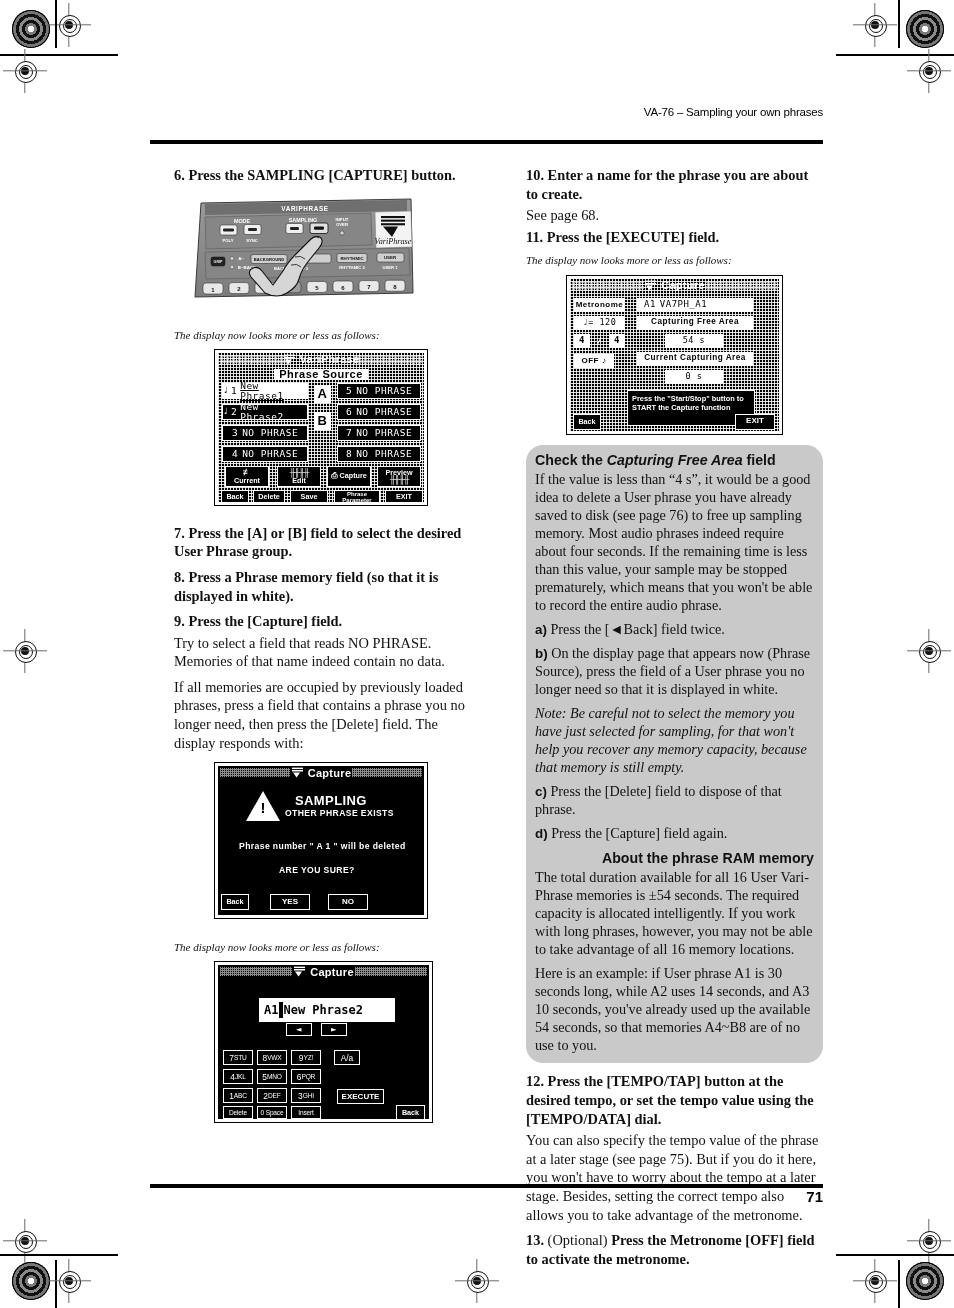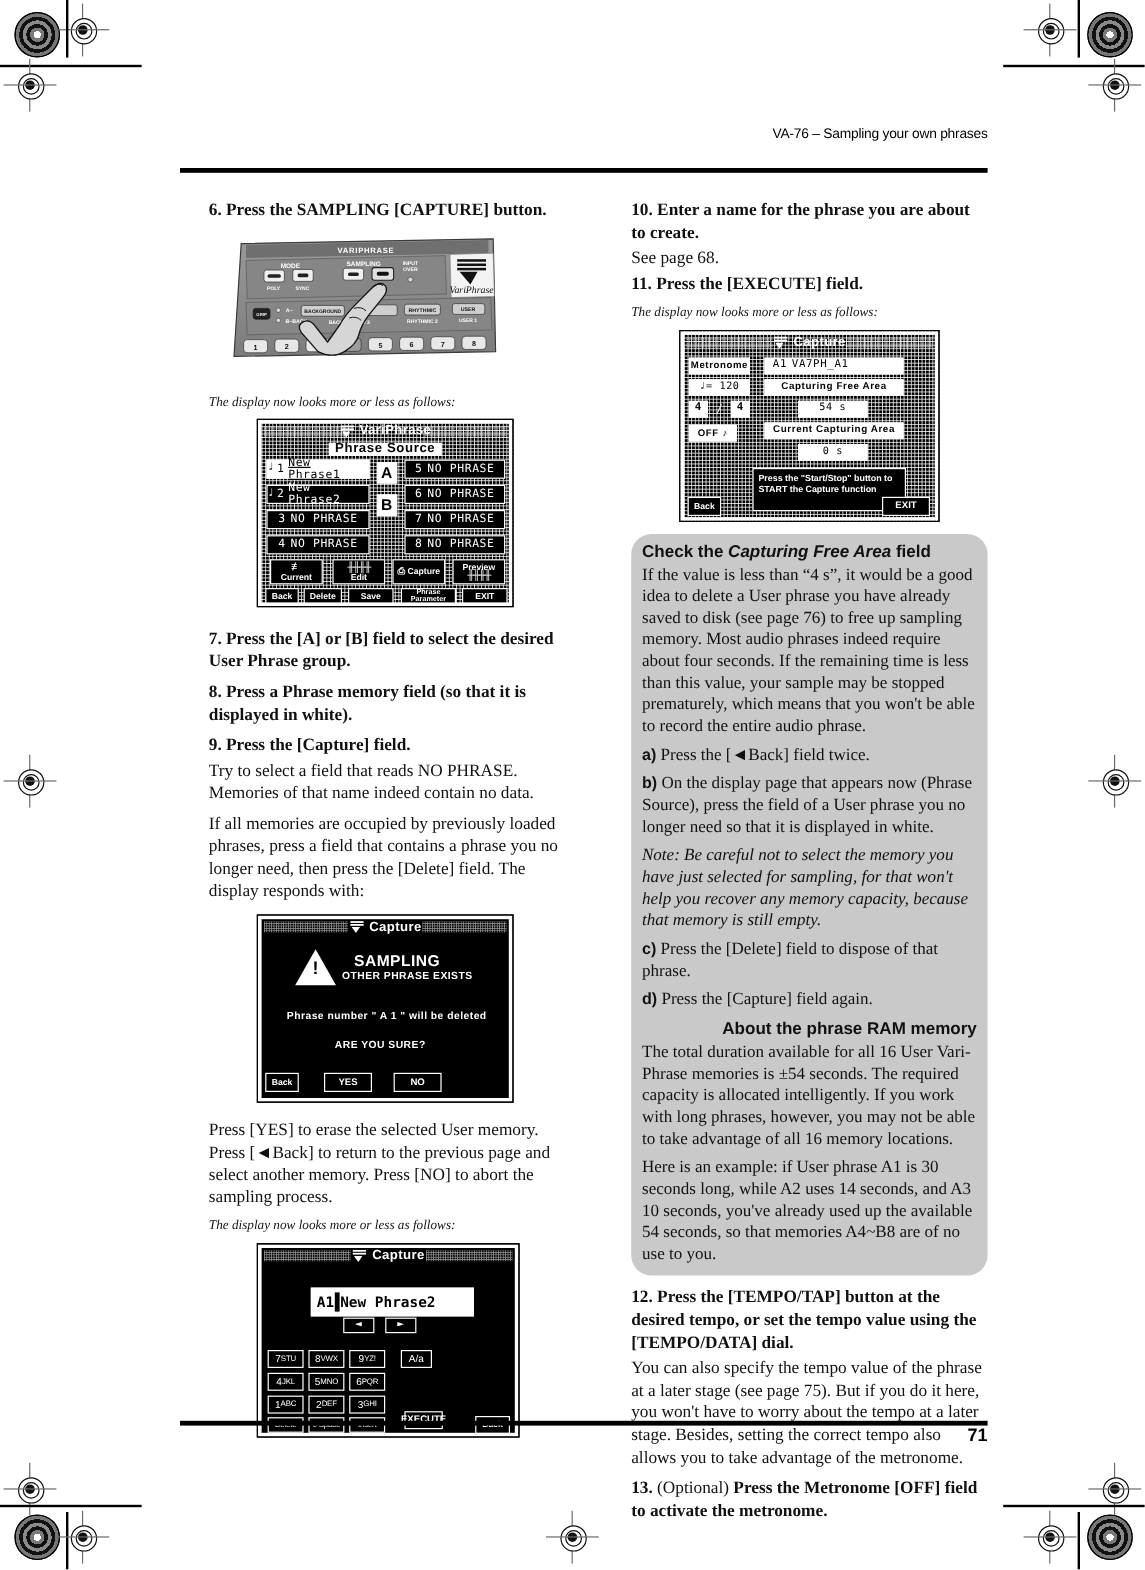--- a/index.html
+++ b/index.html
@@ -468,21 +468,20 @@
       <div class="abs softkey" style="left:55px;top:131px;width:40px;height:16px;font-size:8px;">
         <span>YES</span>
       </div>
       <div class="abs softkey" style="left:113px;top:131px;width:40px;height:16px;font-size:8px;">
         <span>NO</span>
       </div>
       <div class="bezel"></div>
     </div>
 
     <div style="height:14px"></div>
-    <p>Press [YES] to erase the selected User memory. Press [◄Back] to return to the previous page and select another memory. Press [NO] to abort the sampling process.</p>
     <p class="caption">The display now looks more or less as follows:</p>
 
     <div class="lcd" id="lcd-naming">
       <div class="abs titlebar-dither dither" style="left:5px;width:72px;"></div>
       <div class="abs titlebar-dither dither" style="right:5px;width:72px;"></div>
       <div class="lcd-title">
         <span class="vp-logo">
           <svg viewBox="0 0 13 11">
               <g fill="#fff">
                 <rect x="1" y="0.6" width="11" height="1.5"></rect>
@@ -548,21 +547,21 @@
       <div class="kp" style="left:8px;top:144px;width:30px;height:13px;">
           <span class="sm">Delete</span>
         </div>
       <div class="kp" style="left:42px;top:144px;width:30px;height:13px;">
           <span class="sm">0 Space</span>
         </div>
       <div class="kp" style="left:76px;top:144px;width:30px;height:13px;">
           <span class="sm">Insert</span>
         </div>
 
-      <div class="abs softkey" style="left:122px;top:139px;width:32px;height:15px;font-size:8px;">
+      <div class="abs softkey" style="left:122px;top:127px;width:47px;height:15px;font-size:8px;">
         <span>EXECUTE</span>
       </div>
       <div class="abs softkey" style="left:181px;top:143px;width:29px;height:15px;">
         <span>Back</span>
       </div>
       <div class="bezel"></div>
     </div>
 
   </div>
 

